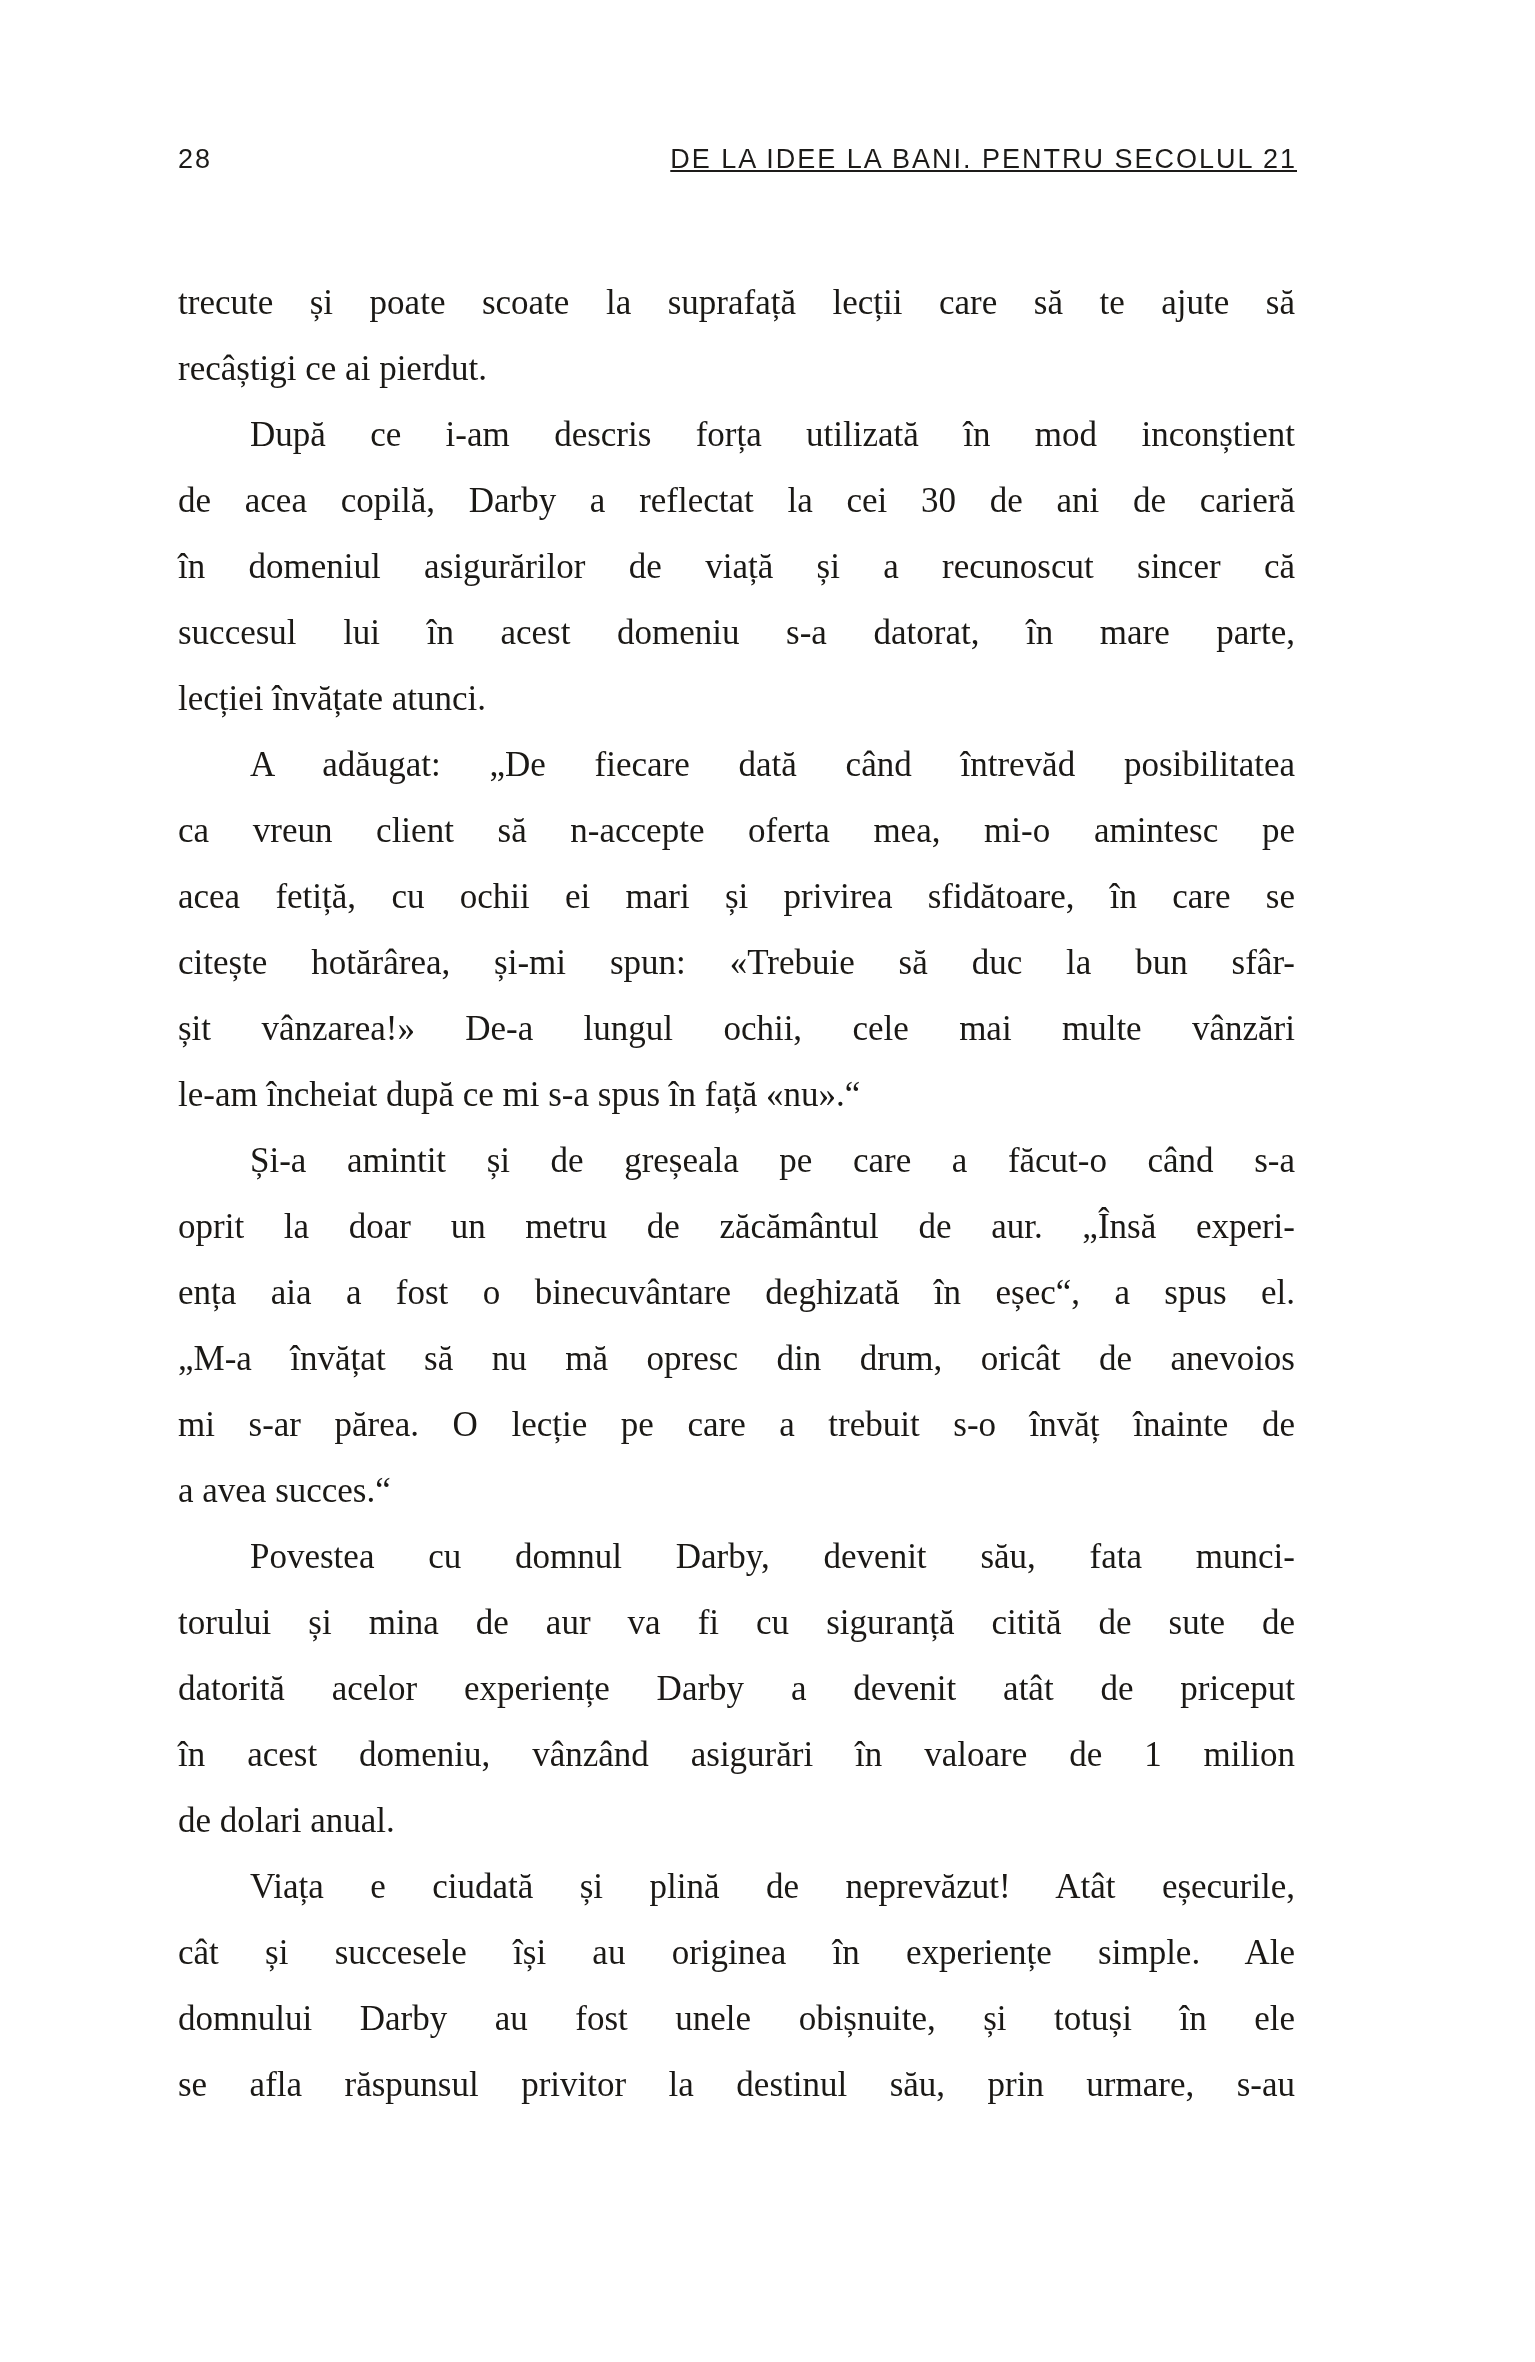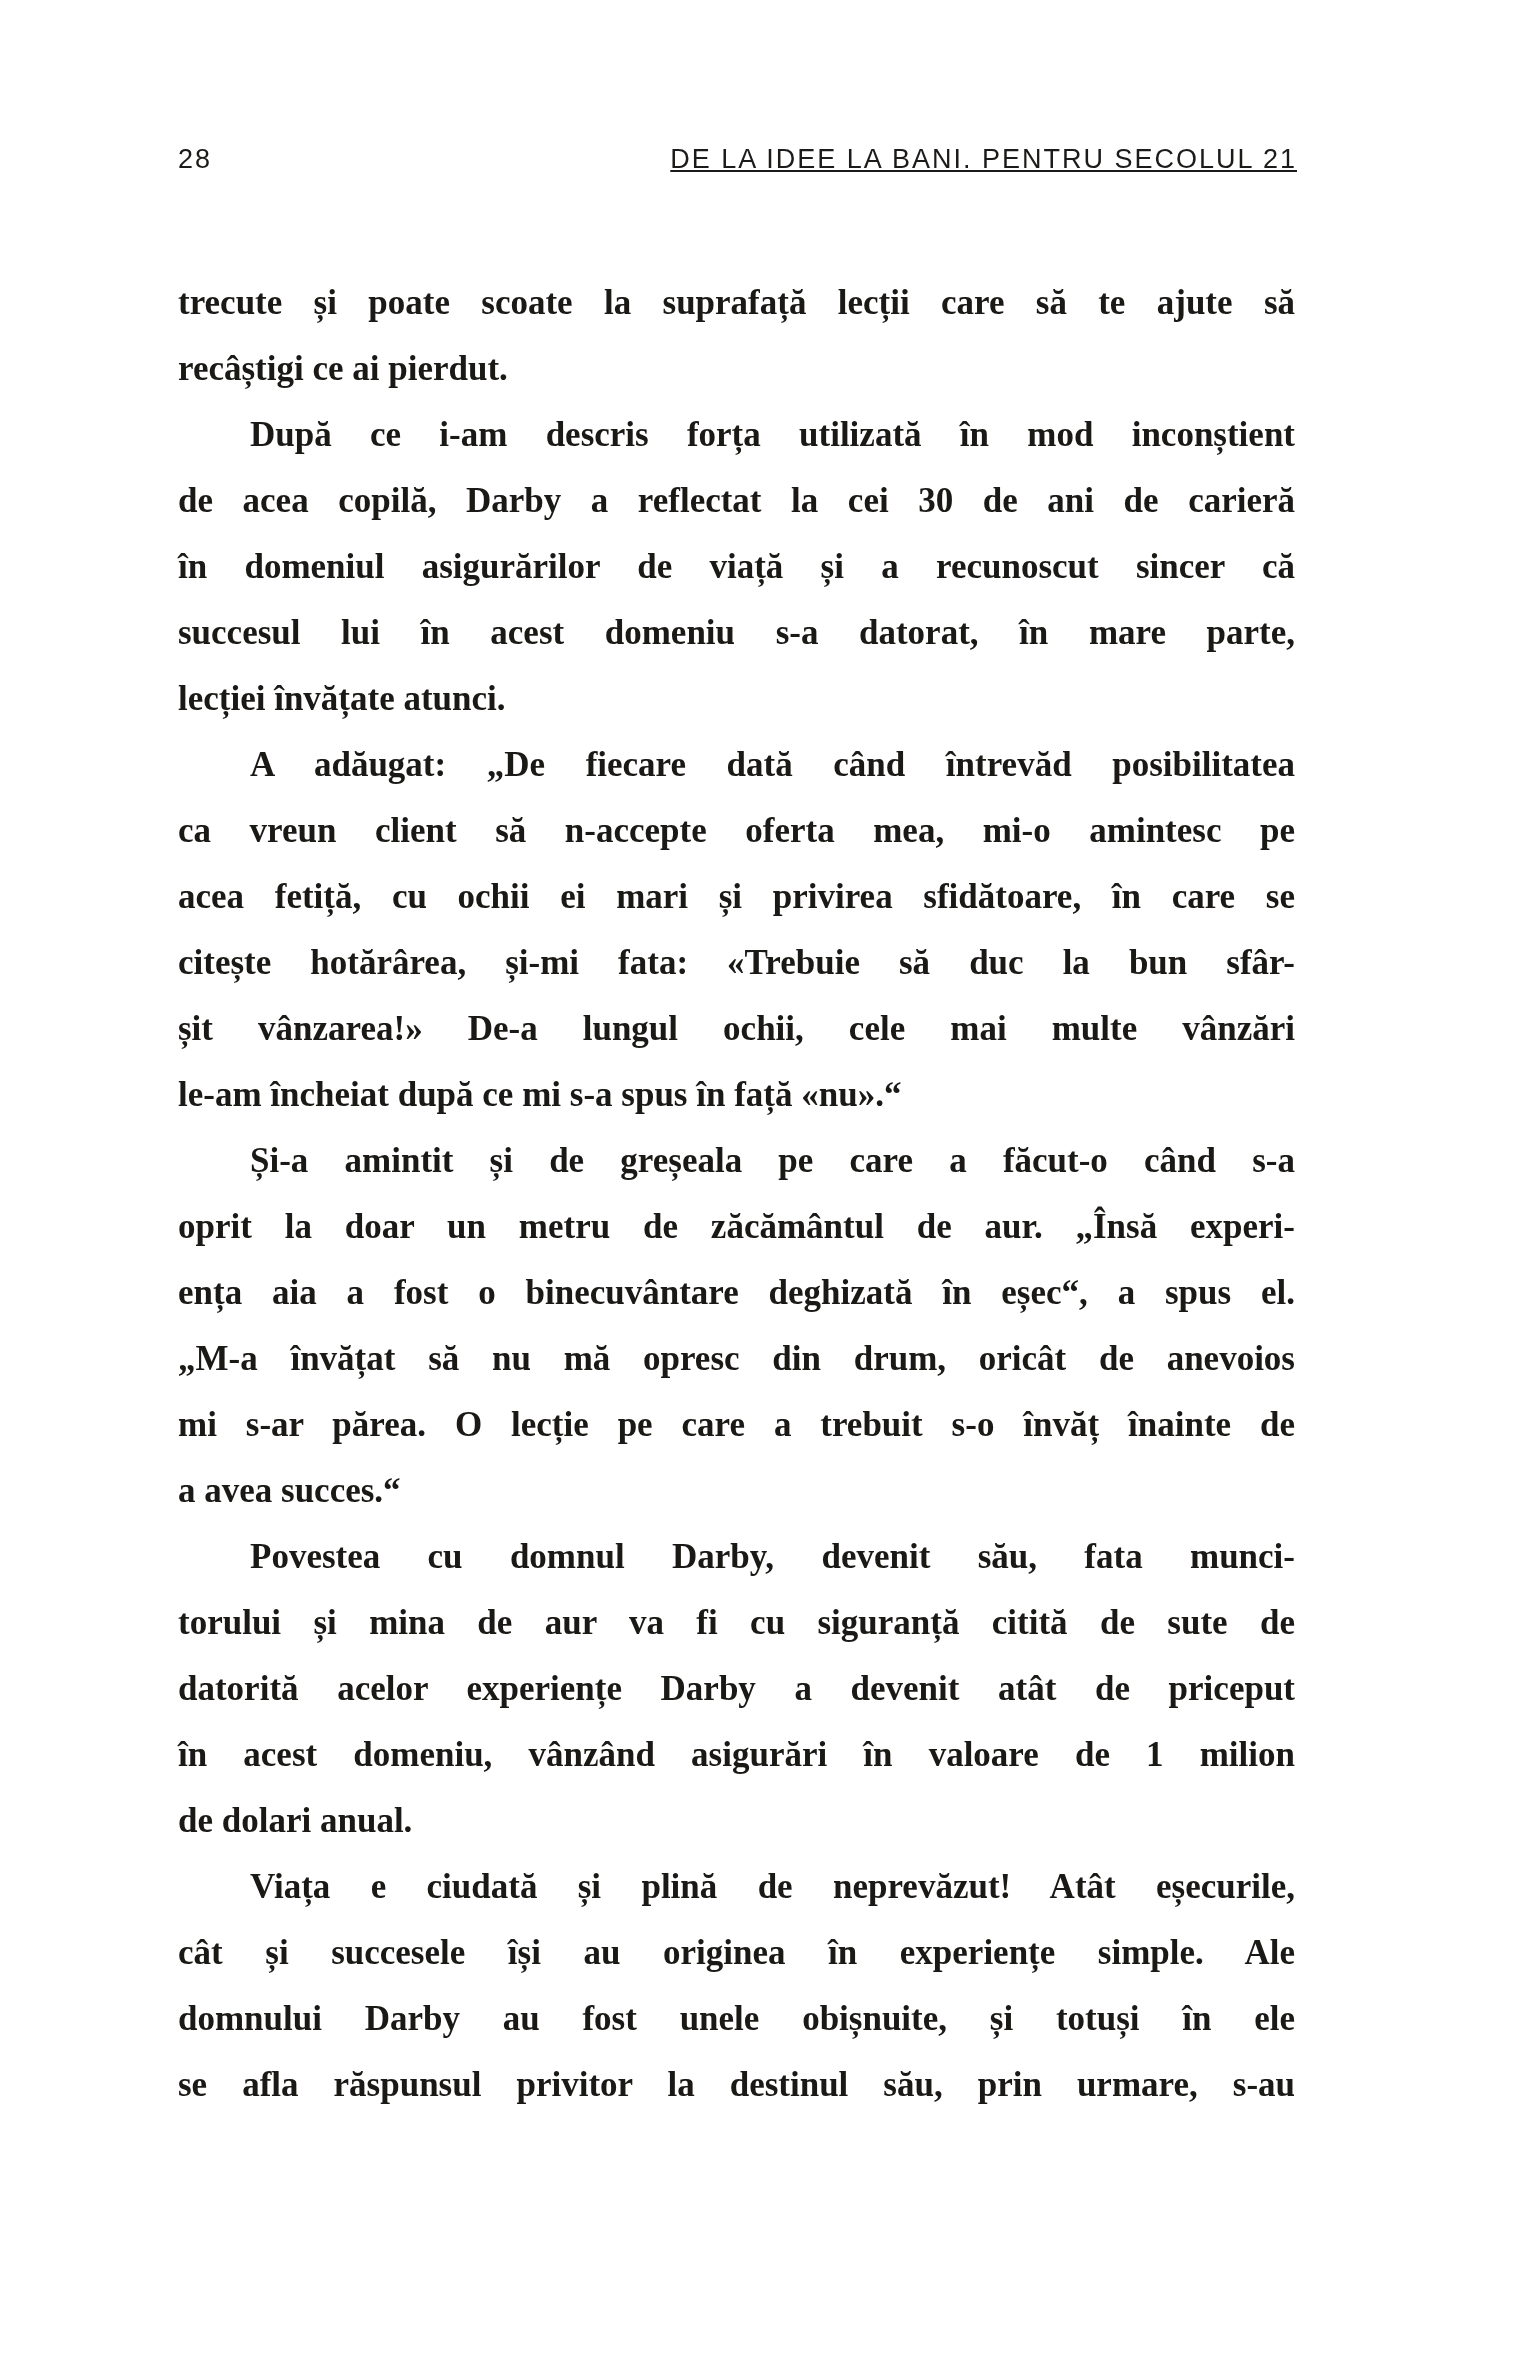--- a/index.html
+++ b/index.html
@@ -40,21 +40,20 @@
     left: 178px;
     width: 1117px;
     font-family: "Liberation Serif", "DejaVu Serif", serif;
     font-size: 35px;
     line-height: 66px;
     color: #1b1916;
     hyphens: none;
   }
   .paragraph {
     margin: 0;
-    font-weight: bold;
   }
   .line {
     text-align: justify;
     text-align-last: justify;
     white-space: normal;
   }
   .line.indent {
     text-indent: 72px;
   }
   .line.para-end {
@@ -78,21 +77,21 @@
         <div class="line indent">După ce i-am descris forța utilizată în mod inconștient</div>
         <div class="line">de acea copilă, Darby a reflectat la cei 30 de ani de carieră</div>
         <div class="line">în domeniul asigurărilor de viață și a recunoscut sincer că</div>
         <div class="line">succesul lui în acest domeniu s-a datorat, în mare parte,</div>
         <div class="line para-end">lecției învățate atunci.</div>
       </div>
       <div class="paragraph">
         <div class="line indent">A adăugat: „De fiecare dată când întrevăd posibilitatea</div>
         <div class="line">ca vreun client să n-accepte oferta mea, mi-o amintesc pe</div>
         <div class="line">acea fetiță, cu ochii ei mari și privirea sfidătoare, în care se</div>
-        <div class="line">citește hotărârea, și-mi fata: «Trebuie să duc la bun sfâr-</div>
+        <div class="line">citește hotărârea, și-mi spun: «Trebuie să duc la bun sfâr-</div>
         <div class="line">șit vânzarea!» De-a lungul ochii, cele mai multe vânzări</div>
         <div class="line para-end">le-am încheiat după ce mi s-a spus în față «nu».“</div>
       </div>
       <div class="paragraph">
         <div class="line indent">Și-a amintit și de greșeala pe care a făcut-o când s-a</div>
         <div class="line">oprit la doar un metru de zăcământul de aur. „Însă experi-</div>
         <div class="line">ența aia a fost o binecuvântare deghizată în eșec“, a spus el.</div>
         <div class="line">„M-a învățat să nu mă opresc din drum, oricât de anevoios</div>
         <div class="line">mi s-ar părea. O lecție pe care a trebuit s-o învăț înainte de</div>
         <div class="line para-end">a avea succes.“</div>

